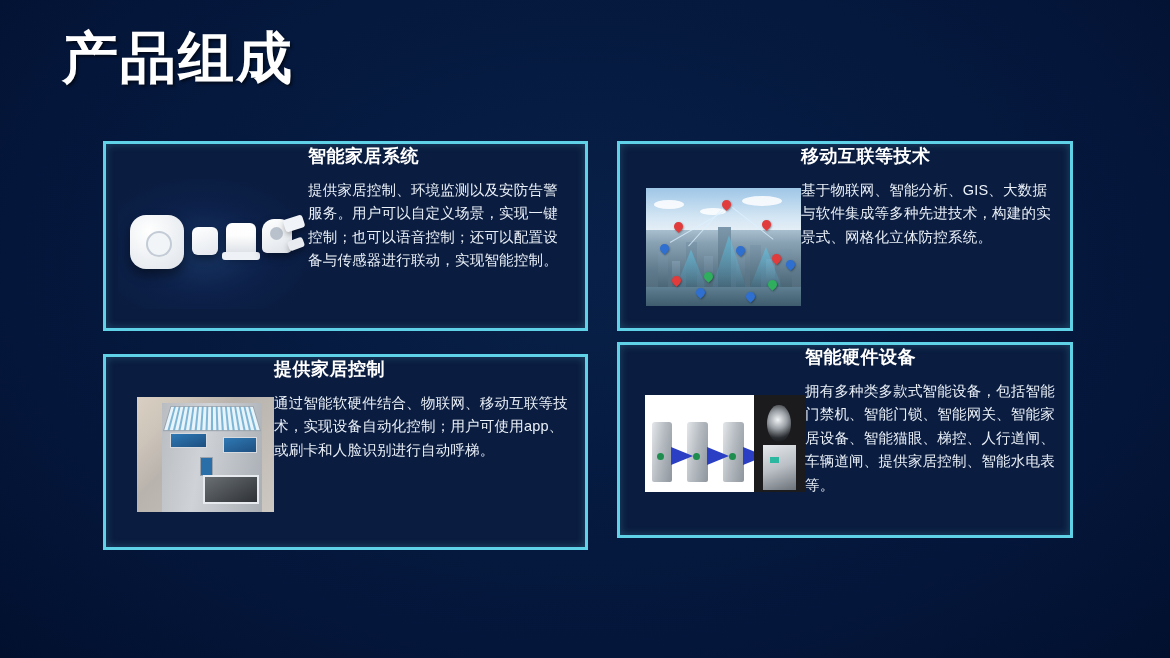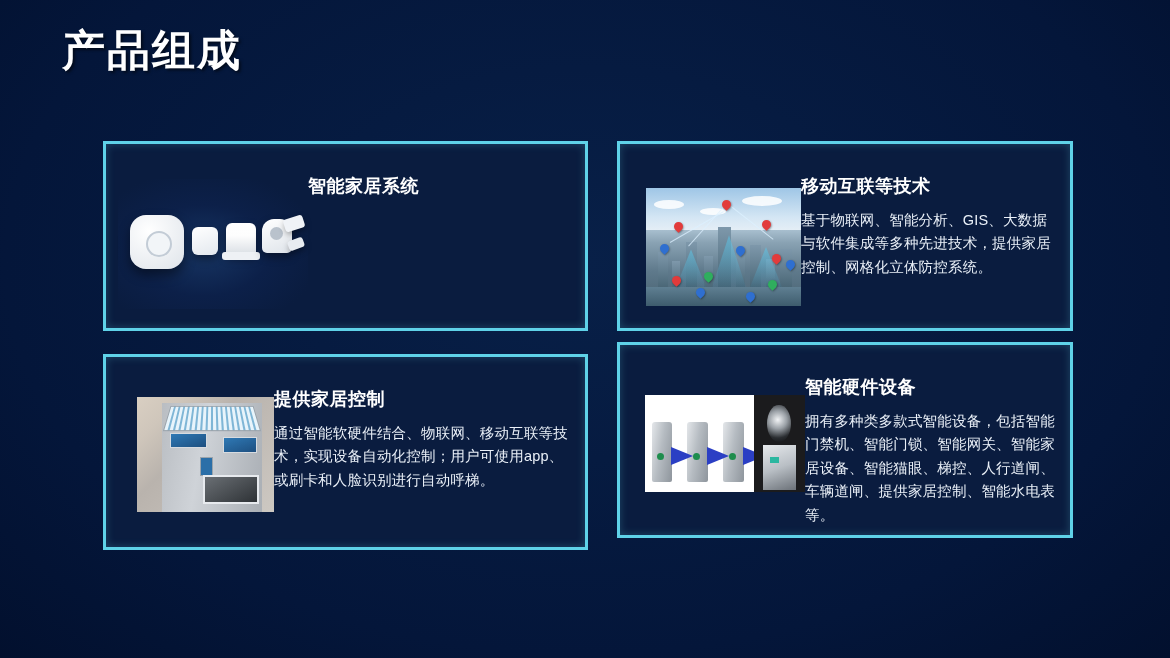--- a/index.html
+++ b/index.html
@@ -16,21 +16,21 @@
   }
   .slide {
     position: absolute;
     inset: 0;
     background: radial-gradient(ellipse at 50% 40%, #082048 0%, #04163a 70%, #02102e 100%);
   }
   .page-title {
     position: absolute;
     left: 62px;
     top: 26px;
-    font-size: 43px;
+    font-size: 56px;
     font-weight: bold;
     color: #ffffff;
     letter-spacing: 2px;
     text-shadow: 2px 2px 3px rgba(0,0,0,0.55);
     line-height: 1.15;
     text-align: right;
   }
   .cards {
     position: absolute;
     left: 103px;
@@ -56,21 +56,20 @@
     align-items: flex-start;
   }
   .thumb-wrap {
     flex: none;
     display: flex;
     align-items: center;
     justify-content: center;
   }
   .text-wrap {
     flex: 1;
-    padding-top: 30px;
     padding-right: 14px;
   }
   .card-title {
     font-size: 18px;
     font-weight: bold;
     color: #ffffff;
     margin: 0 0 11px 0;
     letter-spacing: 0.5px;
   }
   .card-desc {
@@ -233,20 +232,21 @@
             <div class="hub"></div>
             <div class="sensor"></div>
             <div class="detector"></div>
             <div class="camera"></div>
             <div class="stick1"></div>
             <div class="stick2"></div>
           </div>
         </div>
         <div class="text-wrap">
           <div class="card-title">智能家居系统</div>
+          <div class="card-desc">提供家居控制、环境监测以及安防告警服务。用户可以自定义场景，实现一键控制；也可以语音控制；还可以配置设备与传感器进行联动，实现智能控制。</div>
         </div>
       </div>
     </div>
 
     <div class="card card-2">
       <div class="card-inner">
         <div class="thumb-wrap">
           <div class="thumb-city">
             <div class="city-sky"></div>
             <div class="city-cloud c1"></div>
@@ -277,21 +277,21 @@
             <div class="pin pin-b" style="left:90px;top:58px;"></div>
             <div class="pin pin-b" style="left:140px;top:72px;"></div>
             <div class="pin pin-b" style="left:50px;top:100px;"></div>
             <div class="pin pin-b" style="left:100px;top:104px;"></div>
             <div class="pin pin-g" style="left:58px;top:84px;"></div>
             <div class="pin pin-g" style="left:122px;top:92px;"></div>
           </div>
         </div>
         <div class="text-wrap">
           <div class="card-title">移动互联等技术</div>
-          <div class="card-desc">基于物联网、智能分析、GIS、大数据与软件集成等多种先进技术，提供家居控制、网格化立体防控系统。</div>
+          <div class="card-desc">基于物联网、智能分析、GIS、大数据与软件集成等多种先进技术，构建的实景式、网格化立体防控系统。</div>
         </div>
       </div>
     </div>
 
     <div class="card card-3">
       <div class="card-inner">
         <div class="thumb-wrap">
           <div class="thumb-elev">
             <div class="elev-cab"></div>
             <div class="elev-ceil"></div>

